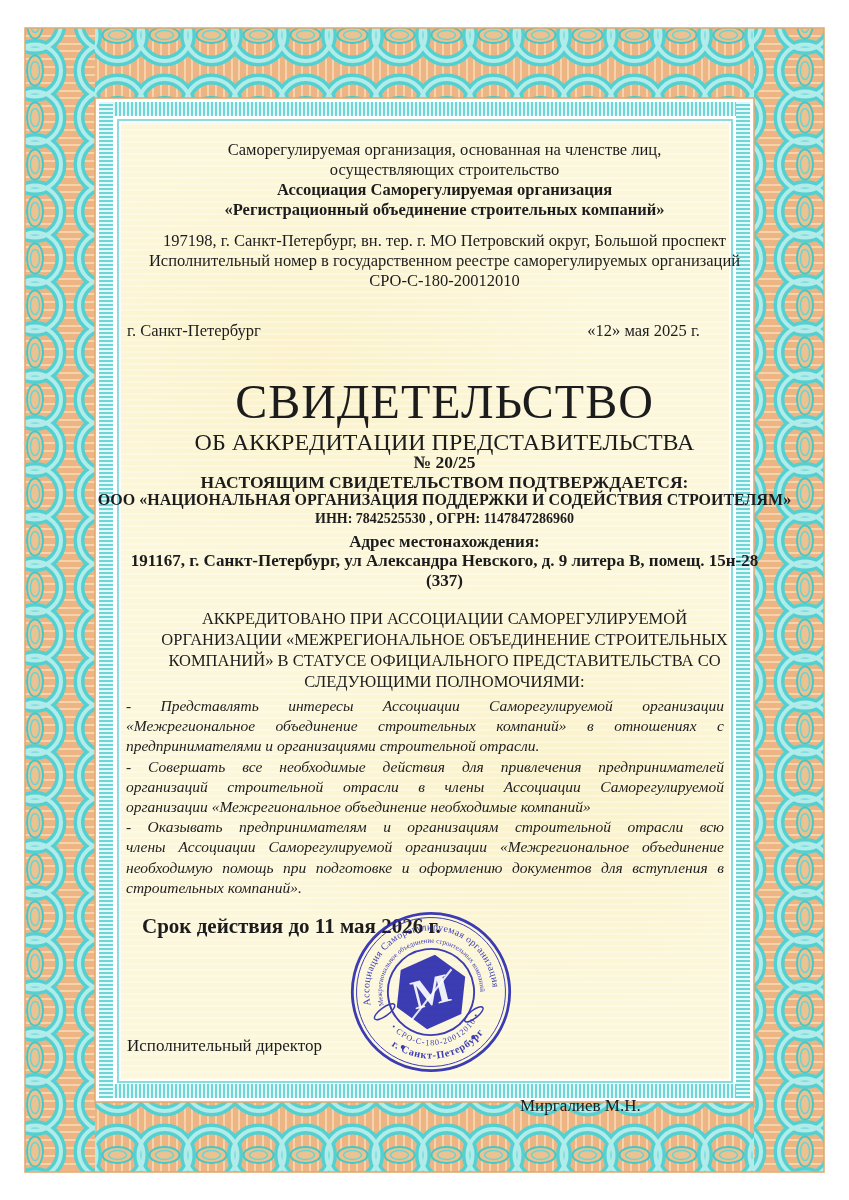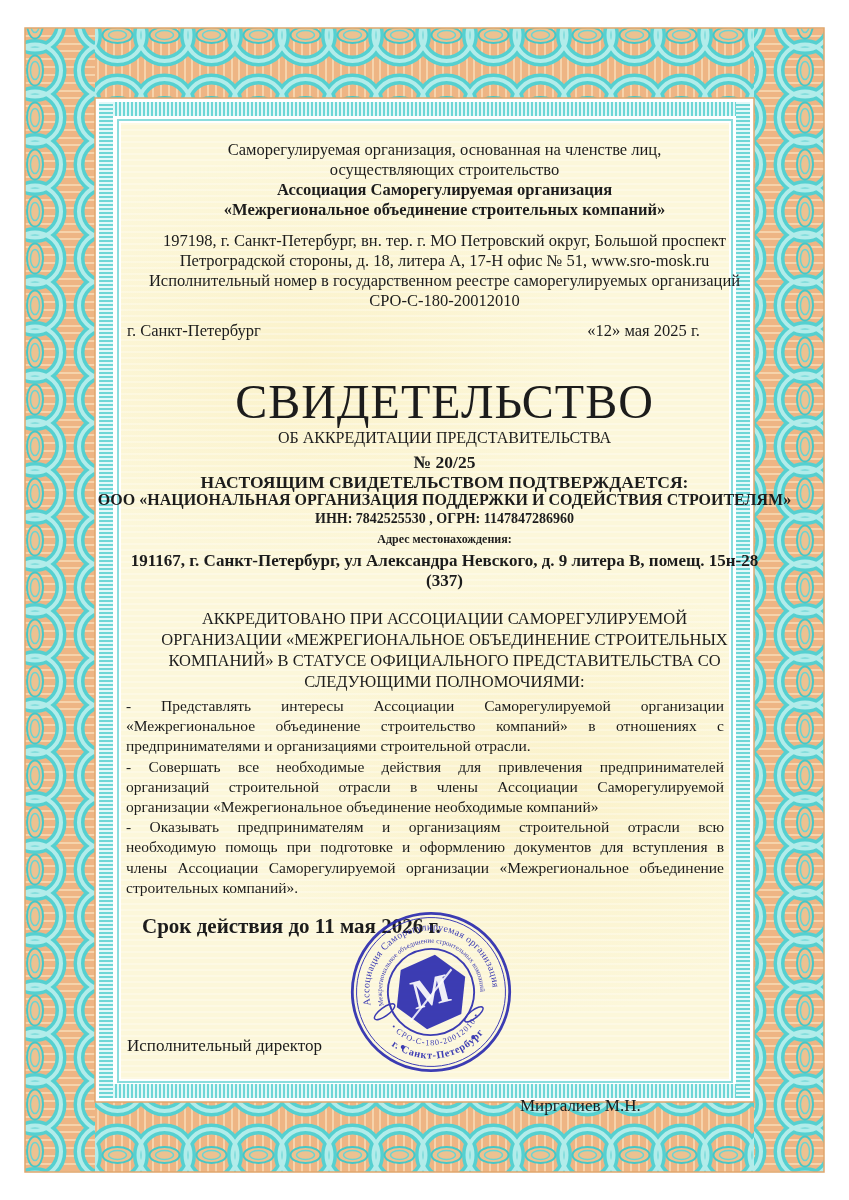--- a/index.html
+++ b/index.html
@@ -27,23 +27,23 @@
       radial-gradient(420px 300px at 30% 25%,rgba(250,238,190,.55),rgba(0,0,0,0) 70%),
       radial-gradient(420px 320px at 70% 70%,rgba(249,236,185,.5),rgba(0,0,0,0) 70%),
       #fcf7da;
   }
   .hline{line-height:20px;font-size:16.5px;}
   .rline{line-height:20px;font-size:16.5px;}
   .accr-line{line-height:21px;font-size:16.5px;font-weight:normal;}
   .pd-row{left:0;right:0;display:flex;justify-content:space-between;
           padding:0 149px 0 127px;font-size:16.5px;}
   .title{font-size:48px;line-height:50px;letter-spacing:1px;}
-  .subtitle{font-size:16px;}
+  .subtitle{font-size:24px;}
   .powers{left:126px;top:696px;width:598px;font-size:15.5px;line-height:20.2px;}
-  .pline{text-align:justify;}
+  .pline{text-align:justify;font-style:italic;}
   .just{text-align-last:justify;}
   .validity{padding-left:16px;margin-top:18px;font-weight:bold;font-size:21px;}
   .sig{font-size:17px;}
   .stamp-svg{left:342px;top:903px;transform:rotate(-8deg);opacity:.93;}
 </style>
 </head>
 <body>
 
 <div class="page">
 
@@ -95,67 +95,66 @@
   <div class="abs hatch-v strip-left"></div>
   <div class="abs hatch-v strip-right"></div>
   <div class="abs thin-frame"></div>
 
   <div class="abs paper"></div>
 
   <div class="abs c" style="top:140px">
     <div class="hline">Саморегулируемая организация, основанная на членстве лиц,</div>
     <div class="hline">осуществляющих строительство</div>
     <div class="hline b">Ассоциация Саморегулируемая организация</div>
-    <div class="hline b">«Межрегиональное объединение строительных компаний»</div>
+    <div class="hline b">«Регистрационный объединение строительных компаний»</div>
   </div>
 
   <div class="abs c" style="top:231px">
     <div class="rline">197198, г. Санкт-Петербург, вн. тер. г. МО Петровский округ, Большой проспект</div>
-    <div class="rline">Петроградской стороны, д. 18, литера А, 17-Н офис № 51, www.sro-mosk.ru</div>
     <div class="rline">Исполнительный номер в государственном реестре саморегулируемых организаций</div>
     <div class="rline">СРО-С-180-20012010</div>
   </div>
 
   <div class="abs pd-row" style="top:321px">
     <span>г. Санкт-Петербург</span>
     <span>«12» мая 2025 г.</span>
   </div>
 
   <div class="abs c title" style="top:377px">СВИДЕТЕЛЬСТВО</div>
   <div class="abs c subtitle" style="top:429px">ОБ АККРЕДИТАЦИИ ПРЕДСТАВИТЕЛЬСТВА</div>
   <div class="abs c b" style="top:452px;font-size:17.5px">№ 20/25</div>
   <div class="abs c b" style="top:472px;font-size:17.5px">НАСТОЯЩИМ СВИДЕТЕЛЬСТВОМ ПОДТВЕРЖДАЕТСЯ:</div>
   <div class="abs c b nowrap" style="top:491px;font-size:16px">ООО «НАЦИОНАЛЬНАЯ ОРГАНИЗАЦИЯ ПОДДЕРЖКИ И СОДЕЙСТВИЯ СТРОИТЕЛЯМ»</div>
   <div class="abs c b" style="top:511px;font-size:14px">ИНН: 7842525530 , ОГРН: 1147847286960</div>
-  <div class="abs c b" style="top:532px;font-size:12px">Адрес местонахождения:</div>
+  <div class="abs c b" style="top:532px;font-size:17px">Адрес местонахождения:</div>
   <div class="abs c b nowrap" style="top:551px;font-size:17px">191167, г. Санкт-Петербург, ул Александра Невского, д. 9 литера В, помещ. 15н-28</div>
   <div class="abs c b" style="top:571px;font-size:17px">(337)</div>
 
   <div class="abs c" style="top:608px">
     <div class="accr-line">АККРЕДИТОВАНО ПРИ АССОЦИАЦИИ САМОРЕГУЛИРУЕМОЙ</div>
     <div class="accr-line">ОРГАНИЗАЦИИ «МЕЖРЕГИОНАЛЬНОЕ ОБЪЕДИНЕНИЕ СТРОИТЕЛЬНЫХ</div>
     <div class="accr-line">КОМПАНИЙ»  В СТАТУСЕ ОФИЦИАЛЬНОГО ПРЕДСТАВИТЕЛЬСТВА СО</div>
     <div class="accr-line">СЛЕДУЮЩИМИ ПОЛНОМОЧИЯМИ:</div>
   </div>
 
   <div class="abs powers">
     <div>
       <div class="pline just">- Представлять интересы Ассоциации Саморегулируемой организации</div>
-      <div class="pline just">«Межрегиональное объединение строительство компаний» в отношениях с</div>
+      <div class="pline just">«Межрегиональное объединение строительных компаний» в отношениях с</div>
       <div class="pline">предпринимателями и организациями строительной отрасли.</div>
     </div>
     <div>
       <div class="pline just">- Совершать все необходимые действия для привлечения предпринимателей</div>
       <div class="pline just">организаций строительной отрасли в члены Ассоциации Саморегулируемой</div>
       <div class="pline">организации «Межрегиональное объединение необходимые компаний»</div>
     </div>
     <div>
       <div class="pline just">- Оказывать предпринимателям и организациям строительной отрасли всю</div>
+      <div class="pline just">члены Ассоциации Саморегулируемой организации «Межрегиональное объединение</div>
       <div class="pline just">необходимую помощь при подготовке и оформлению документов для вступления в</div>
-      <div class="pline just">члены Ассоциации Саморегулируемой организации «Межрегиональное объединение</div>
       <div class="pline">строительных компаний».</div>
     </div>
     <div class="validity">Срок действия до 11 мая 2026 г.</div>
   </div>
 
   <svg class="abs stamp-svg" width="178" height="178" viewBox="-95 -95 190 190">
     <g fill="none" stroke="#2e2eb0">
       <circle r="84" stroke-width="3"></circle>
       <circle r="79.5" stroke-width="1"></circle>
       <circle r="46" stroke-width="2"></circle>

